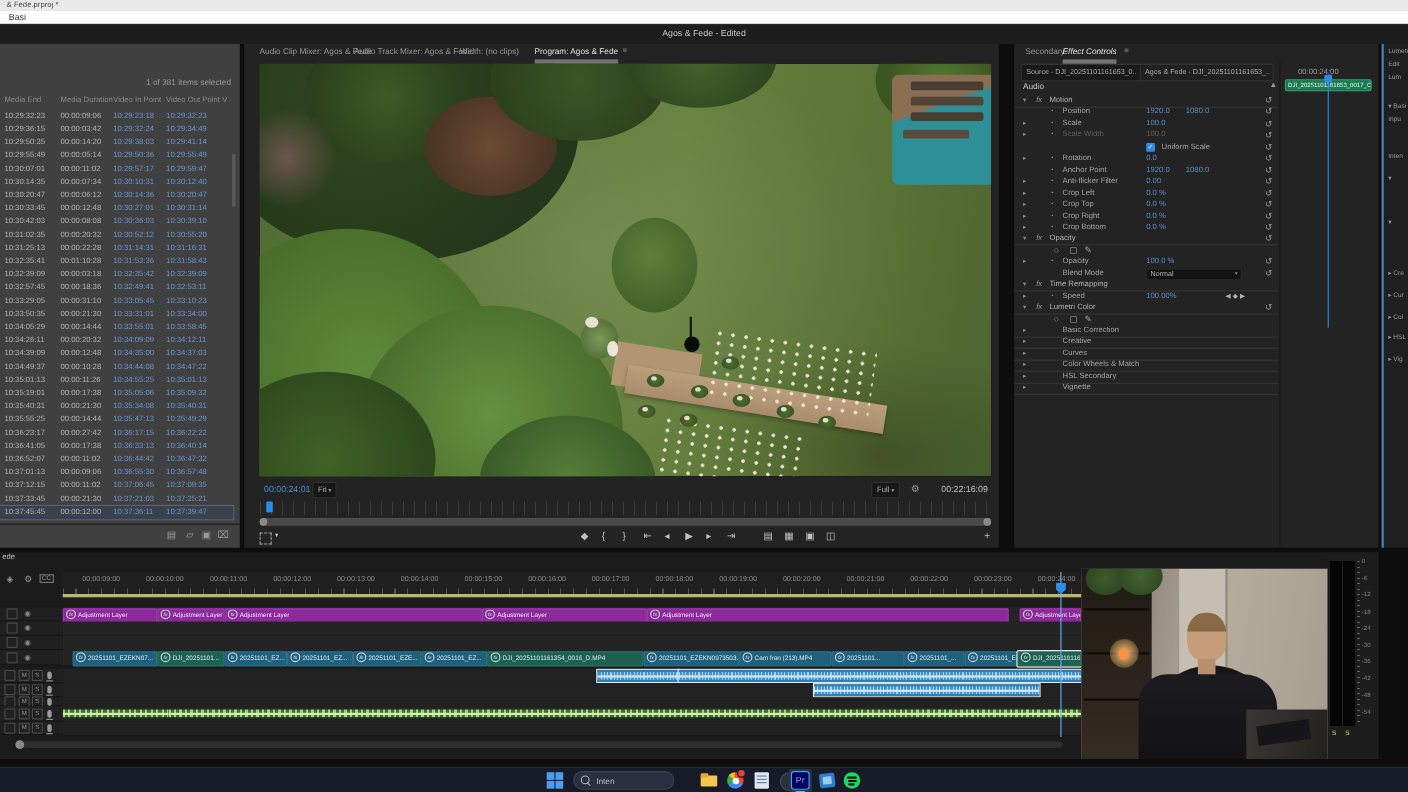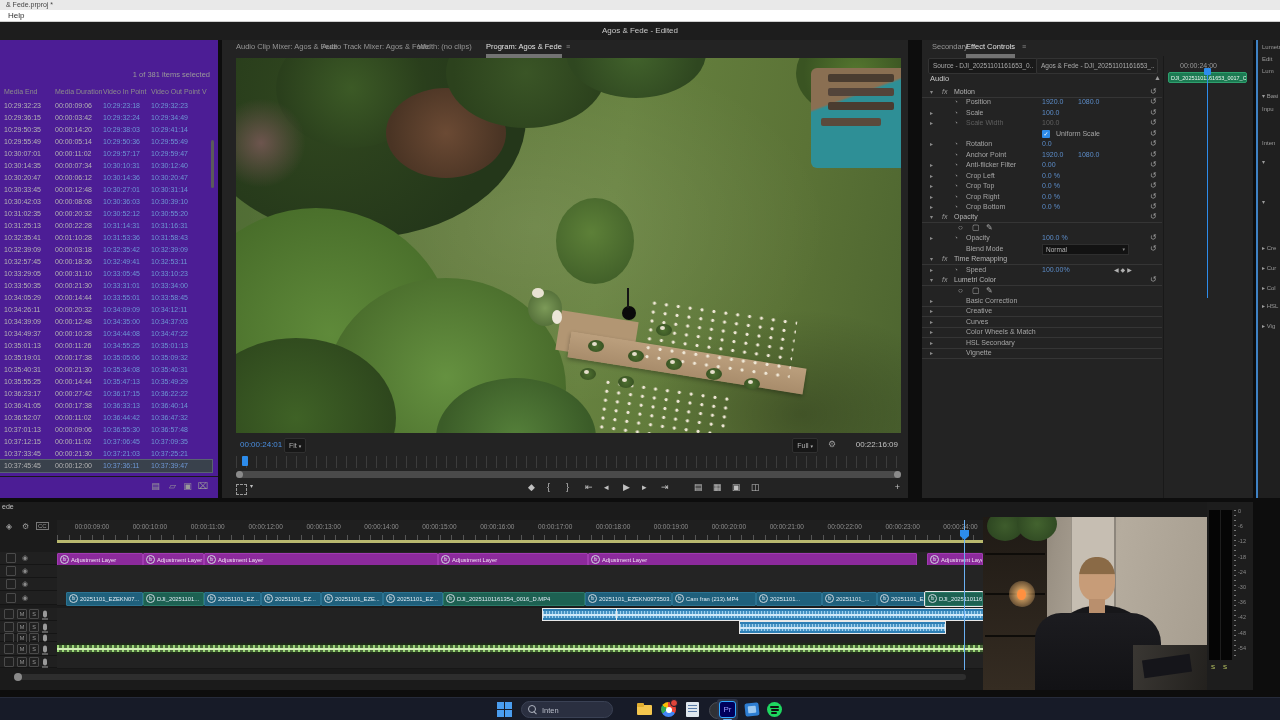--- a/index.html
+++ b/index.html
@@ -9,21 +9,21 @@
   
   #titlebar{left:0;top:0;width:1280px;height:10px;background:#e9e9e9;color:#444;font-size:7px;line-height:10px;padding-left:6px;box-sizing:border-box;}
   #menubar{left:0;top:10px;width:1280px;height:12px;background:#ffffff;color:#333;font-size:8px;line-height:12px;padding-left:8px;box-sizing:border-box;border-bottom:1px solid #cfcfcf;}
   #appstrip{left:0;top:22px;width:1280px;height:18px;background:#1d1d1d;}
   #apptitle{width:100%;text-align:center;font-size:8px;color:#c9c9c9;line-height:18px;}
   
   .tab{position:absolute;top:0;height:14px;line-height:14px;font-size:7.5px;color:#969696;white-space:nowrap;}
   .tab.active{color:#e2e2e2;border-bottom:5px solid #737373;}
   .pmenu{position:absolute;top:0;height:14px;line-height:14px;font-size:7px;color:#8a8a8a;}
   
-  #project{left:0;top:40px;width:218px;height:458px;background:#4c1d95;}
+  #project{left:0;top:40px;width:218px;height:458px;background:#404040;}
   #proj-status{position:absolute;right:8px;top:30px;font-size:7.5px;color:#9a9a9a;}
   .pcol{position:absolute;top:48px;font-size:7px;color:#8c8c8c;white-space:nowrap;}
   .prow{position:absolute;left:0;width:212px;height:12px;font-size:7px;line-height:12px;white-space:nowrap;}
   .prow span{position:absolute;color:#b4b4b4;}
   .prow .bl{color:#6d97d4;}
   .prow.sel{background:#39414c;outline:1px solid #596470;}
   #proj-scroll{left:211px;top:100px;width:3px;height:48px;background:#5a5a5a;border-radius:2px;}
   #proj-foot{left:0;top:436px;width:218px;height:22px;border-top:1px solid #1a1a1a;}
   .pfico{position:absolute;top:4px;font-size:9px;color:#9a9a9a;}
   
@@ -128,21 +128,21 @@
   #pr-active{position:absolute;left:717px;top:1px;width:21px;height:21px;background:#2e3447;border-radius:3px;}
   #pr-line{position:absolute;left:723px;top:21px;width:9px;height:2px;background:#6ab0f3;border-radius:1px;}
 </style>
 </head>
 <body>
 
 <div id="titlebar" class="abs">
   <span>&amp; Fede.prproj *</span>
 </div>
 <div id="menubar" class="abs">
-  <span>Help</span>
+  <span>Basi</span>
 </div>
 <div id="appstrip" class="abs">
   <div id="apptitle">Agos &amp; Fede - Edited</div>
 </div>
 
 <div id="project" class="panel">
   <div id="proj-status">1 of 381 items selected</div>
   <div id="proj-cols">
       <div class="pcol" style="left: 4px;">Media End</div>
       <div class="pcol" style="left: 55px;">Media Duration</div>
@@ -431,21 +431,21 @@
       <span class="tico" style="left: 472px;">▤</span>
       <span class="tico" style="left: 491px;">▦</span>
       <span class="tico" style="left: 510px;">▣</span>
       <span class="tico" style="left: 529px;">◫</span>
     </div>
 </div>
 
 <div id="ec" class="panel">
   <div id="ec-tabs">
       <div class="tab" style="left: 10px;">Secondary</div>
-      <div class="tab active" style="left: 44px;">Effect Controls</div>
+      <div class="tab active" style="left: 44px; font-style: italic;">Effect Controls</div>
       <div class="pmenu" style="left: 100px;">≡</div>
     </div>
   <span class="ecbtn" style="left:6px;max-width:104px">Source - DJI_20251101161653_0..</span>
   <span class="ecbtn" style="left:114px;max-width:112px;background:#202020">Agos &amp; Fede - DJI_20251101161653_..</span>
   <div id="ec-split"></div>
   <span id="ec-minitc">00:00:24:00</span>
   <div id="ec-clipbar">DJI_20251101161653_0017_C</div>
   <div id="ec-ph"></div>
   <span id="ec-video">Audio</span>
   <span id="ec-collapse">▲</span>

